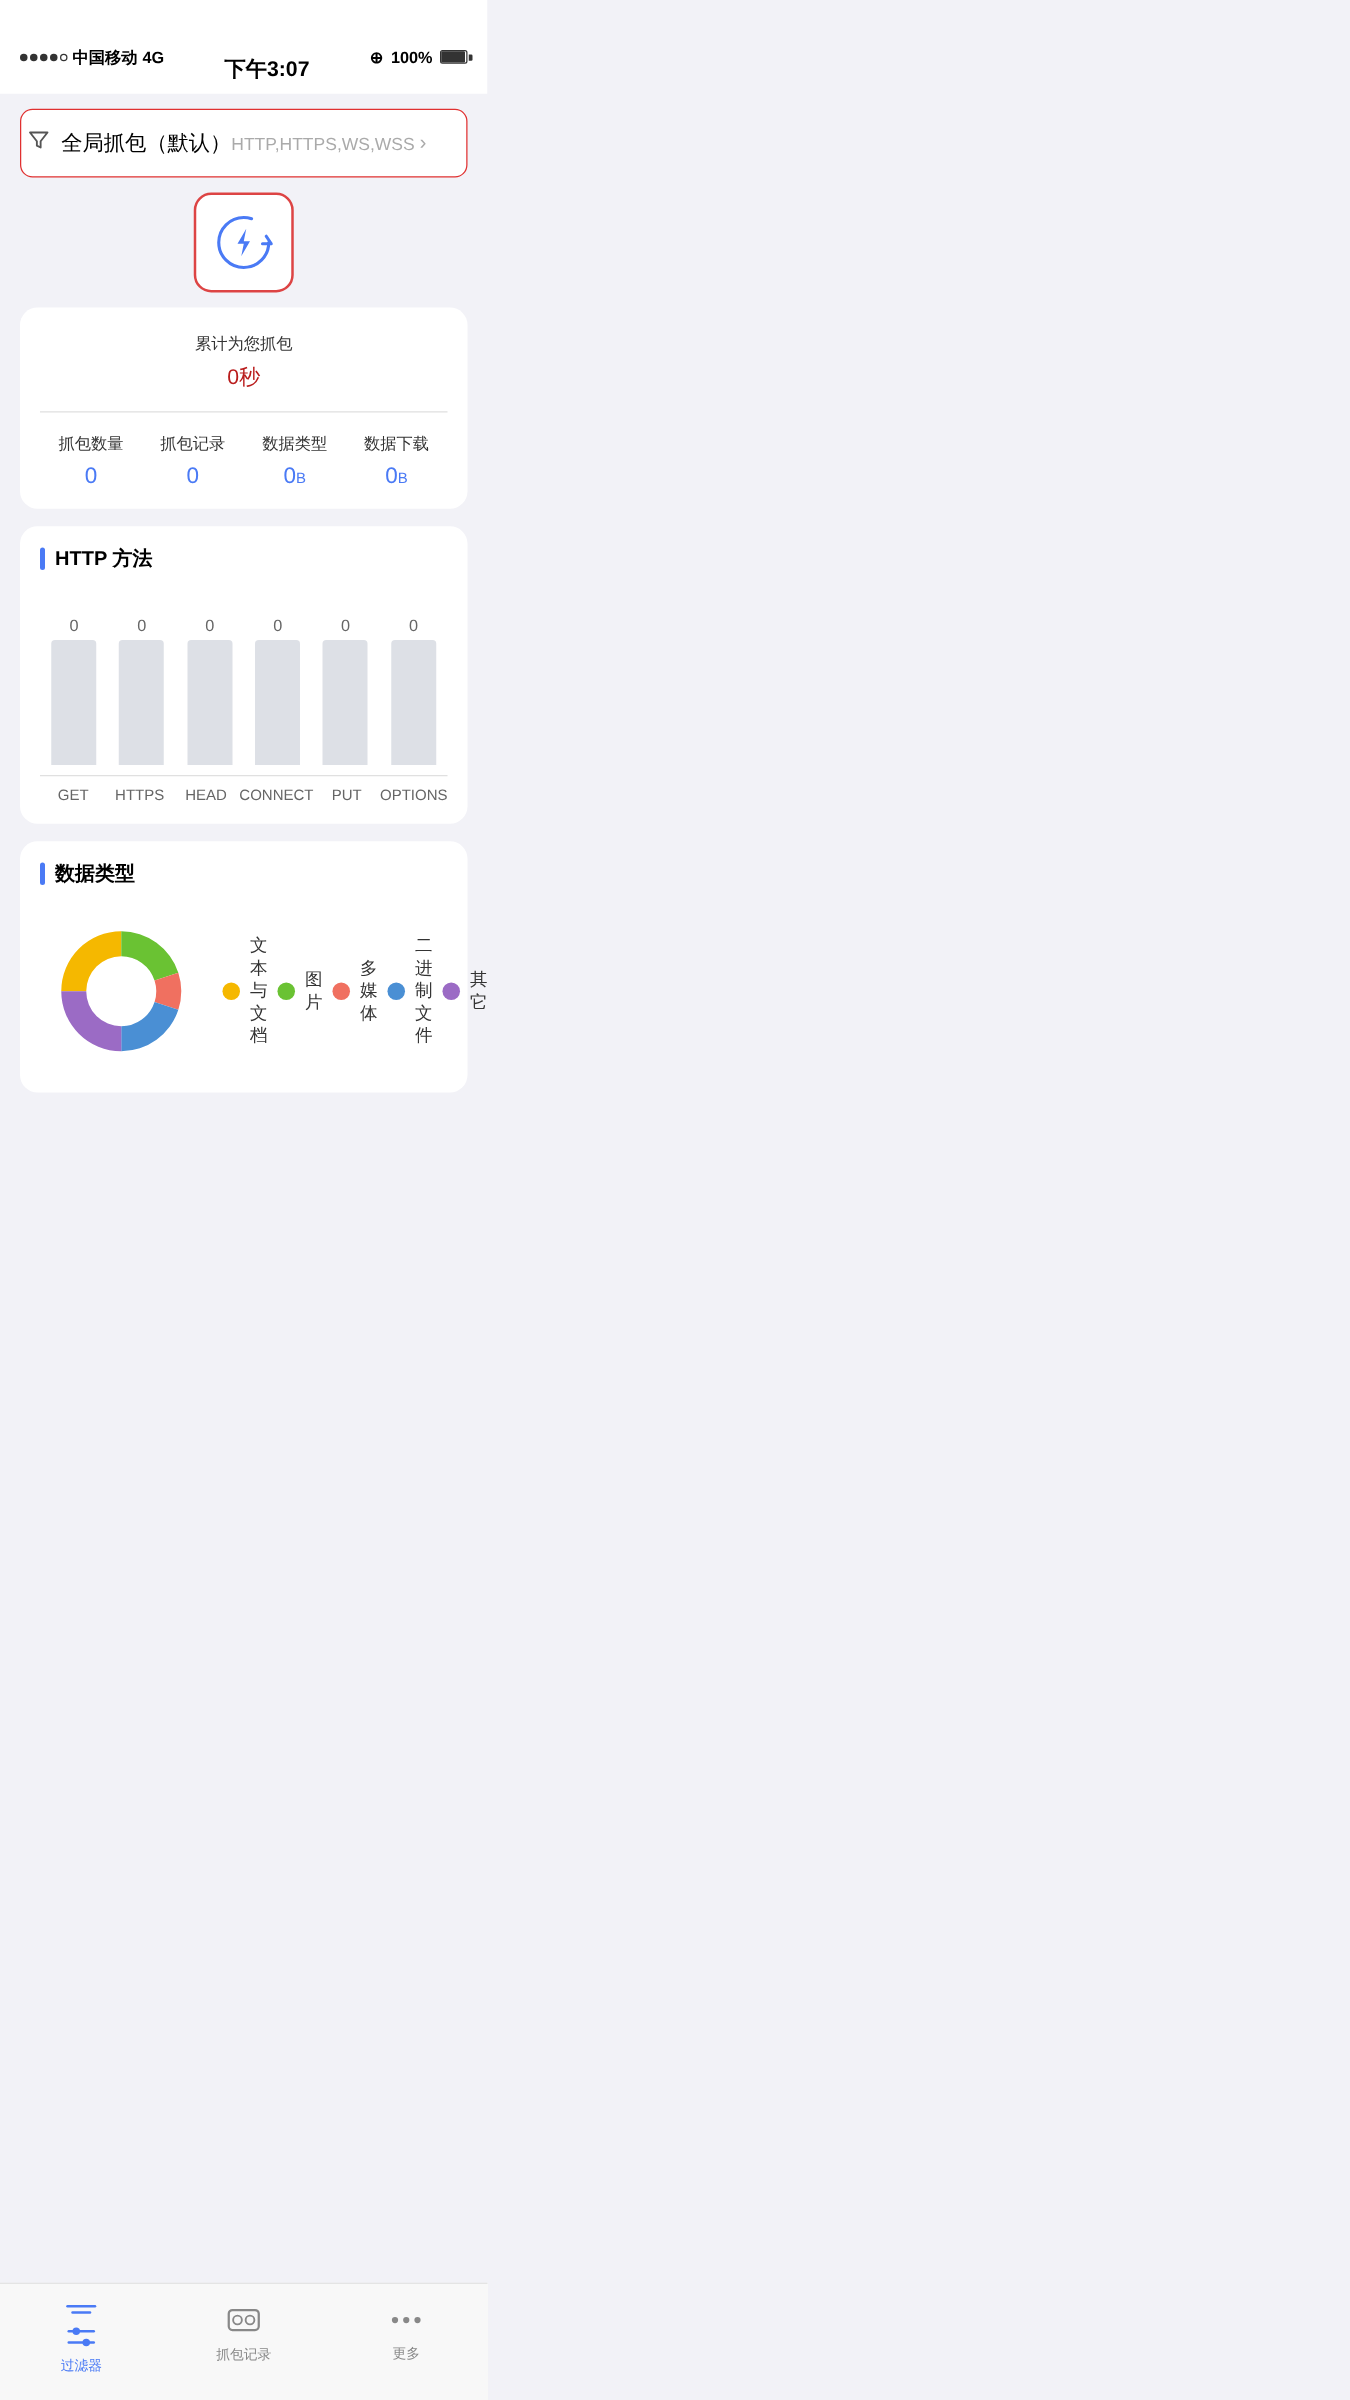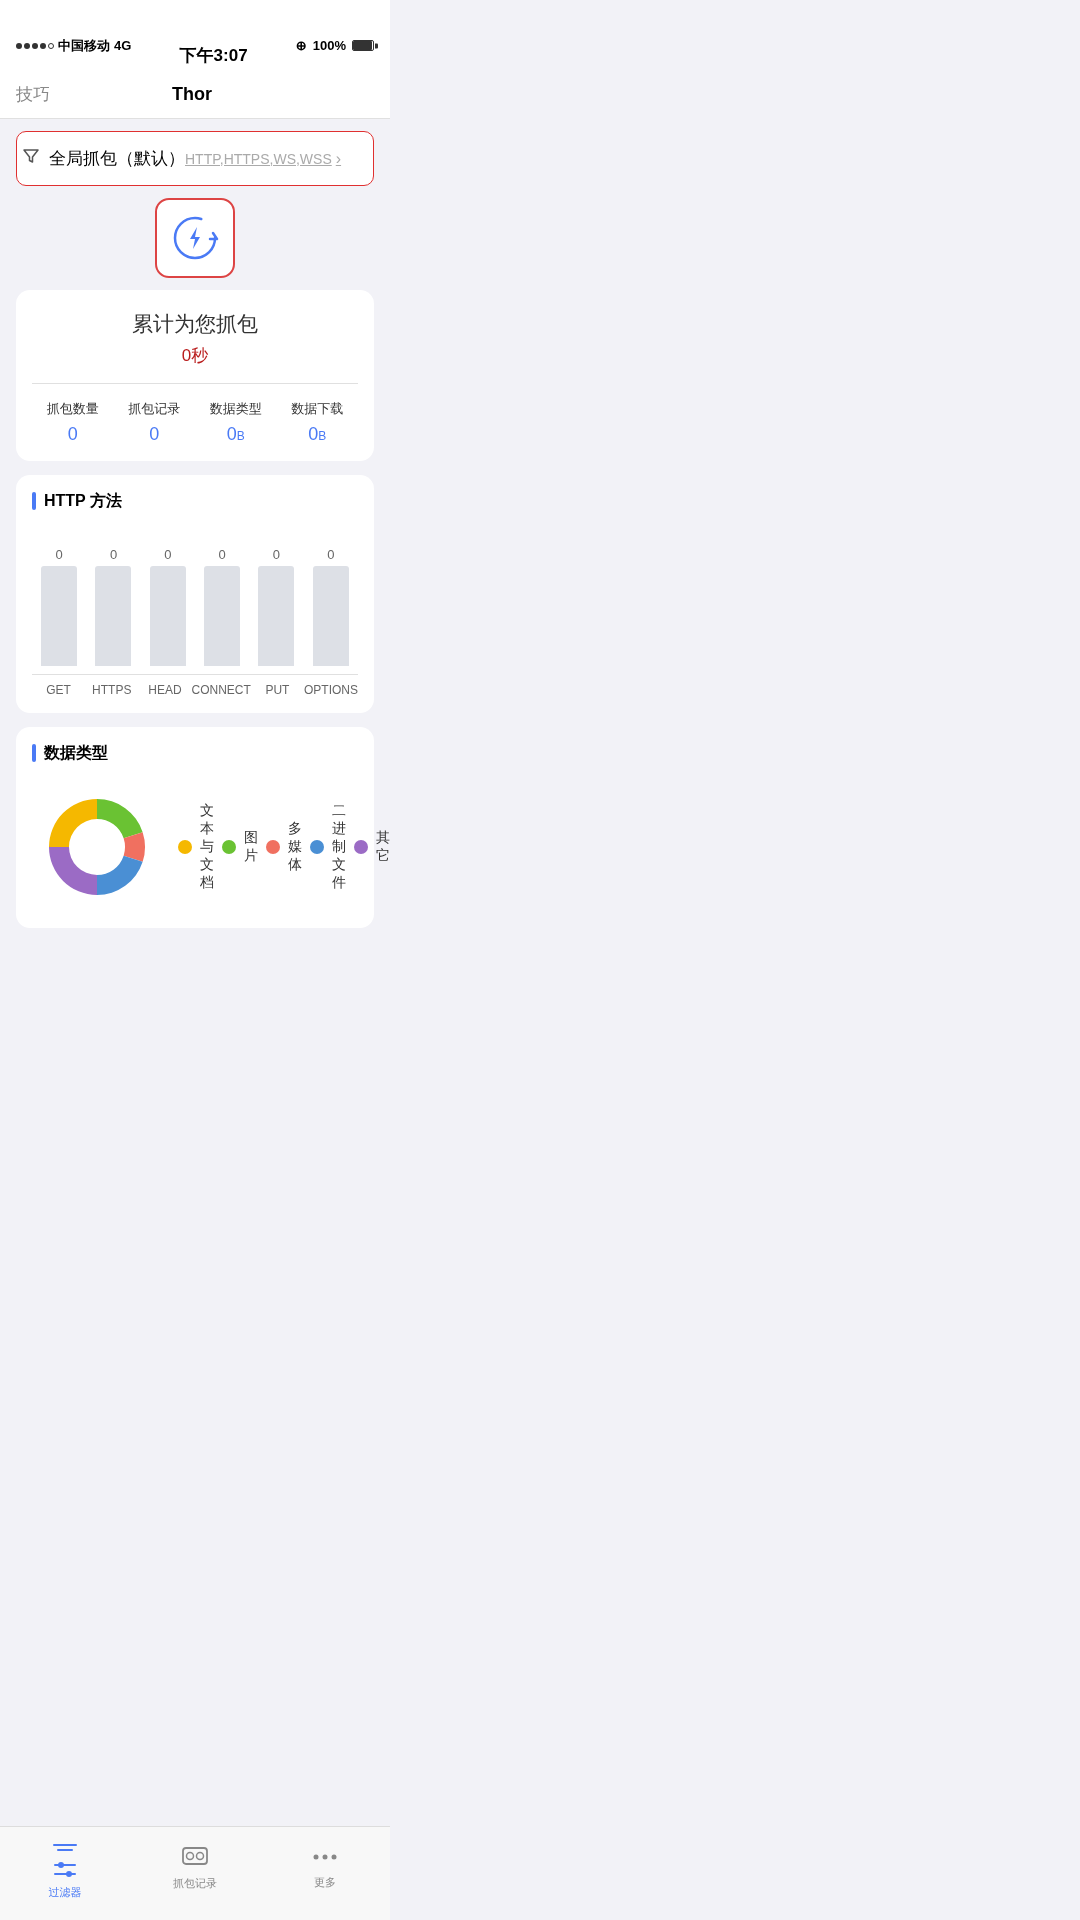--- a/index.html
+++ b/index.html
@@ -58,21 +58,21 @@
       margin: 12px 16px;
       border: 1.5px solid #e03030;
       border-radius: 10px;
       display: flex;
       align-items: center;
       justify-content: flex-start;
       padding: 14px 4px;
     }
     .filter-left { display: flex; align-items: center; gap: 8px; font-size: 17px; color: #000; font-weight: 400; }
     .filter-icon { color: #555; font-size: 18px; }
-    .filter-right { display: flex; align-items: center; gap: 4px; color: #aaa; font-size: 14px; text-decoration: underline; }
+    .filter-right { display: flex; align-items: center; gap: 4px; color: #aaa; font-size: 14px; }
     .filter-chevron { color: #aaa; font-size: 16px; }
 
     
     .thunder-container {
       display: flex;
       justify-content: center;
       margin: 8px 0 12px;
     }
     .thunder-btn {
       width: 80px; height: 80px;
@@ -86,21 +86,21 @@
     }
     .thunder-svg { width: 50px; height: 50px; }
 
     
     .stats-card {
       background: #fff;
       border-radius: 14px;
       margin: 0 16px 14px;
       padding: 20px 16px 16px;
     }
-    .stats-title { text-align: center; font-size: 21px; color: #333; margin-bottom: 6px; }
+    .stats-title { text-align: center; font-size: 13px; color: #333; margin-bottom: 6px; }
     .stats-time { text-align: center; font-size: 17px; color: #b91c1c; margin-bottom: 16px; }
     .stats-divider { height: 0.5px; background: #e0e0e0; margin-bottom: 16px; }
     .stats-row {
       display: flex;
       justify-content: space-around;
     }
     .stats-item { text-align: center; }
     .stats-label { font-size: 13px; color: #333; margin-bottom: 6px; }
     .stats-value { font-size: 18px; color: #4a7af5; font-weight: 500; }
     .stats-value .unit { font-size: 12px; color: #4a7af5; }
@@ -226,25 +226,20 @@
     <div class="status-right">
 
       <span style="font-size:13px;">⊕</span>
       <span>100%</span>
       <div class="battery">
         <div class="battery-fill"></div>
       </div>
     </div>
   </div>
 
-  <div class="nav-bar">
-    <span class="nav-left">技巧</span>
-    <span class="nav-title">Thor</span>
-    <span class="nav-right"></span>
-  </div>
 
   <div class="filter-row">
     <div class="filter-left">
       <span class="filter-icon">
         
         <svg width="20" height="20" viewBox="0 0 20 20" fill="none">
           <path d="M3 4h14l-5.5 7v5l-3-1.5V11L3 4z" stroke="#555" stroke-width="1.5" fill="none" stroke-linejoin="round"></path>
         </svg>
       </span>
       <span>全局抓包（默认）</span>

